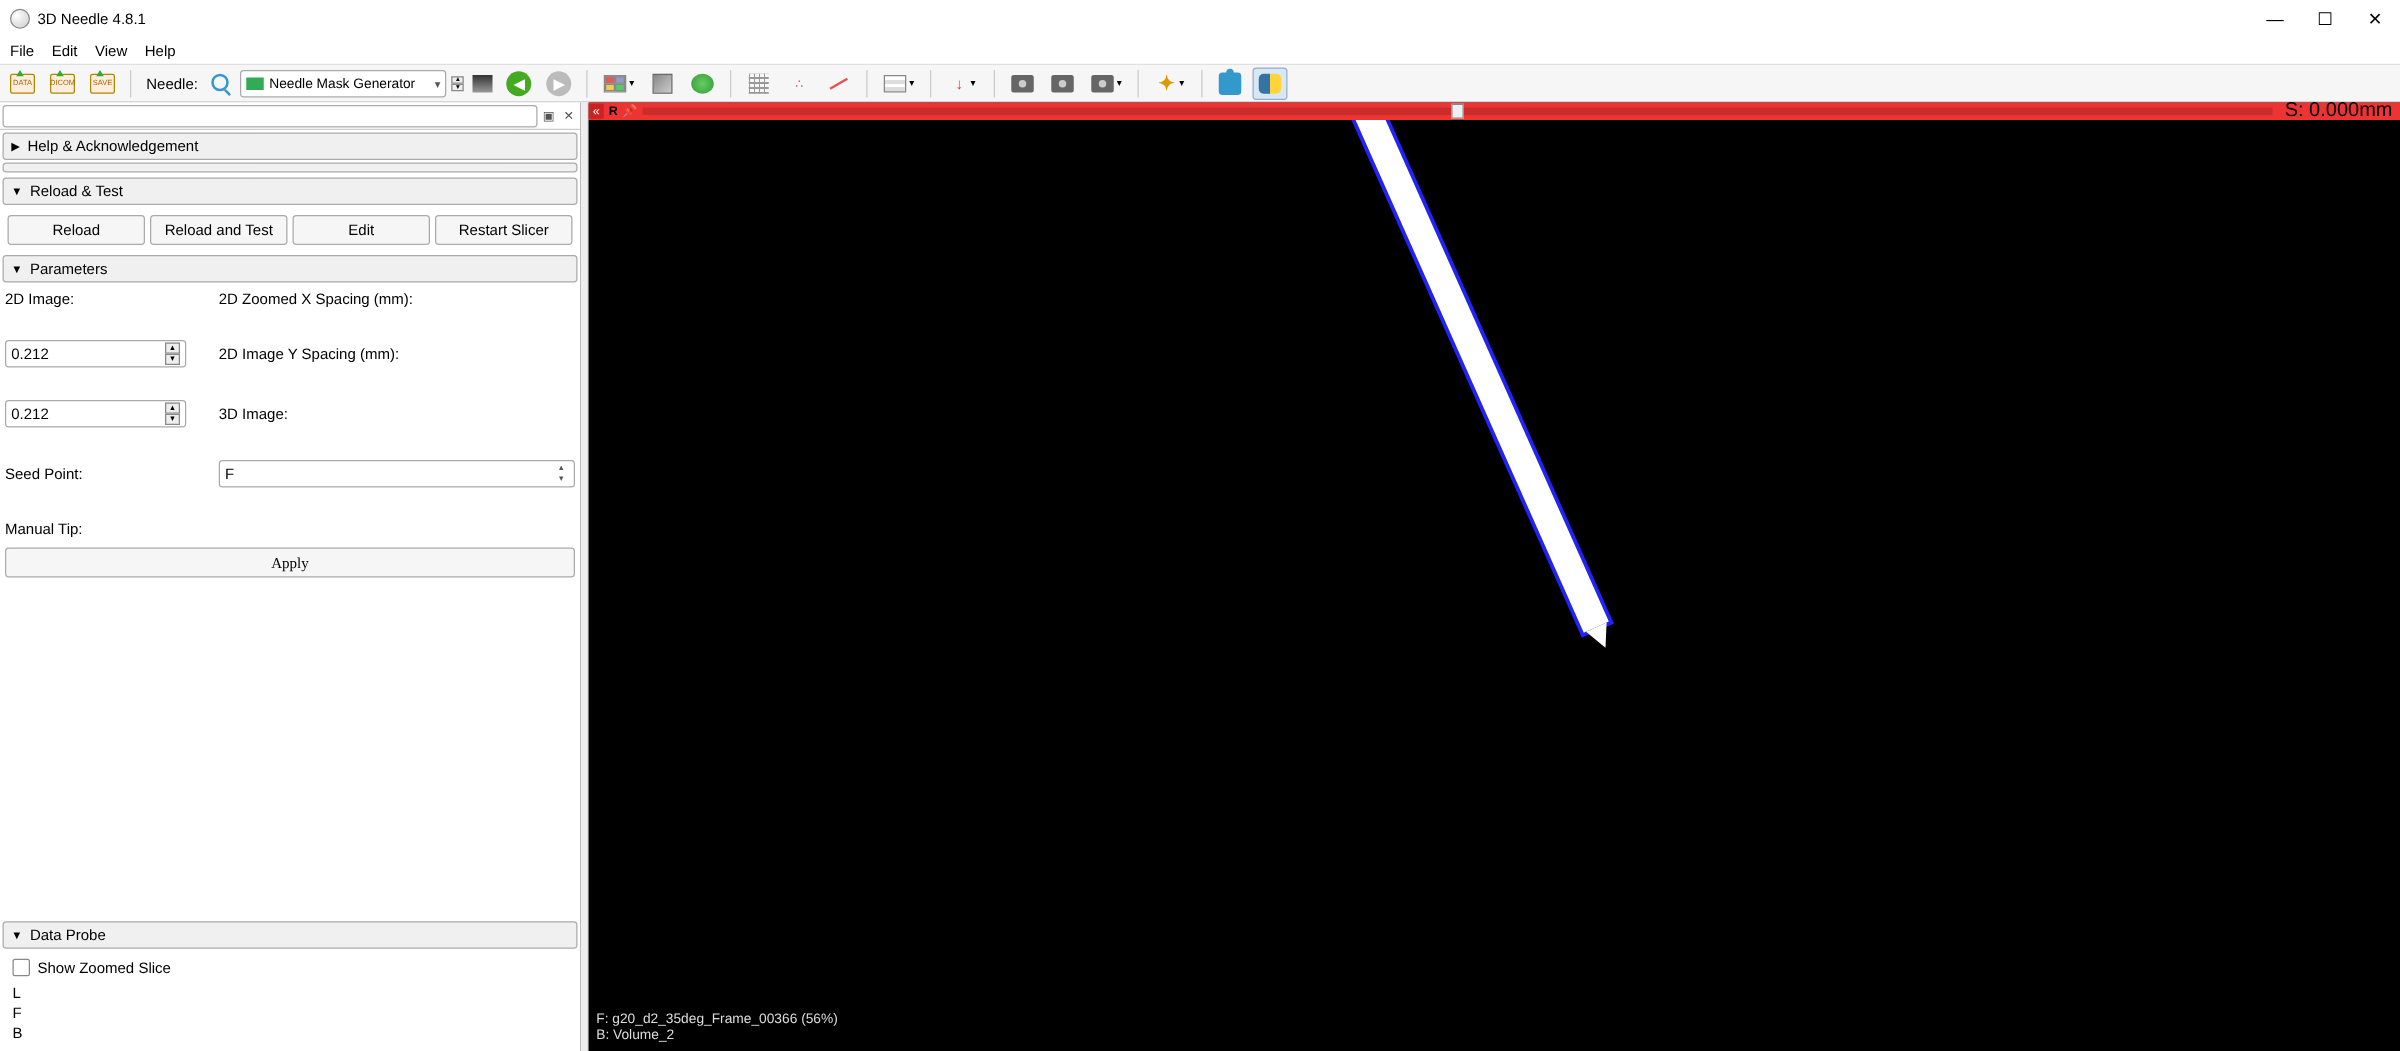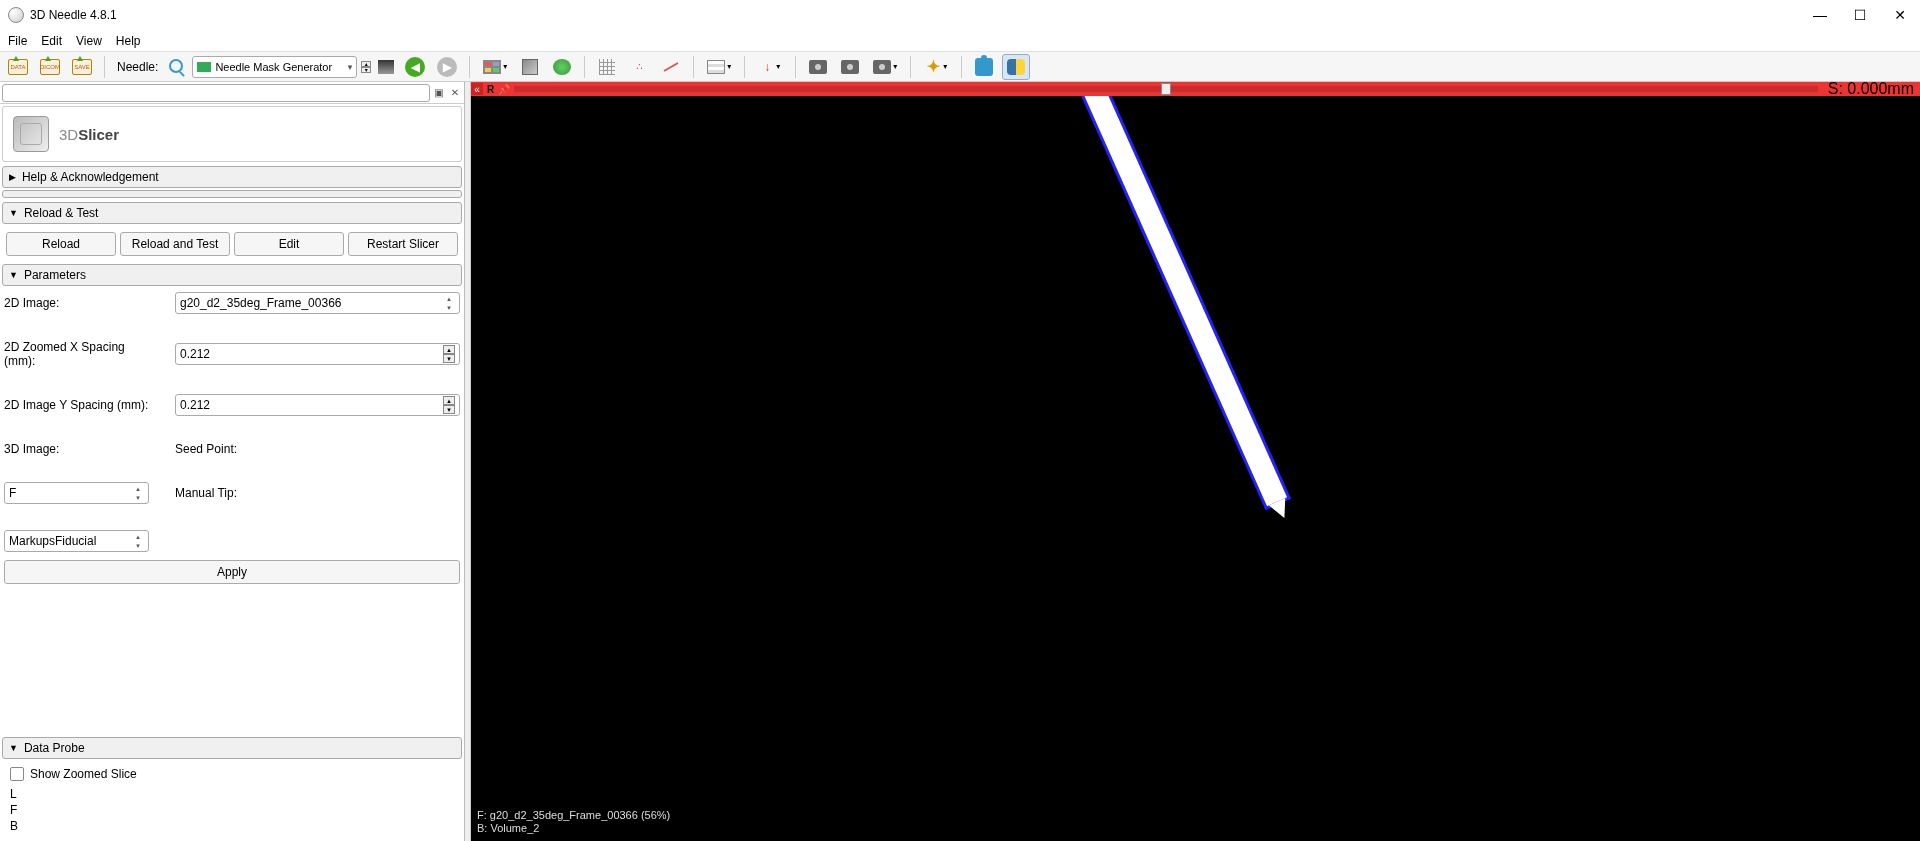--- a/index.html
+++ b/index.html
@@ -56,21 +56,21 @@
 
 .param-grid { padding: 4px 4px; display: grid; grid-template-columns: 145px 1fr; row-gap: 3px; column-gap: 4px; align-items: center; gap: 26px; }
 .param-label { font-size: 12px; }
 .param-field { height: 22px; border: 1px solid #aaa; border-radius: 3px; display: flex; align-items: center; padding: 0 4px; font-size: 12px; background: #fff; position: relative; }
 .param-field .field-text { flex: 1; }
 .spin-arrows { width: 12px; display: flex; flex-direction: column; }
 .spin-arrows .sa { height: 9px; border: 1px solid #888; background: #eee; font-size: 7px; line-height: 7px; text-align: center; cursor: pointer; }
 .combo-arrows { width: 12px; display: flex; flex-direction: column; }
 .combo-arrows .ca { height: 9px; font-size: 7px; line-height: 9px; text-align: center; color: #555; cursor: pointer; }
 
-.apply-btn { margin: 4px; height: 24px; width: calc(100% - 8px); border: 1px solid #aaa; border-radius: 3px; background: #f6f6f6; font-size: 12px; cursor: pointer; }
+.apply-btn { margin: 4px; height: 24px; width: calc(100% - 8px); border: 1px solid #aaa; border-radius: 3px; background: #f6f6f6; font-size: 12px; cursor: pointer; font-family: Liberation Serif, serif; }
 
 .spacer { flex: 1; }
 
 .dataprobe-body { padding: 6px 10px; font-size: 12px; }
 .checkbox-row { display: flex; align-items: center; gap: 6px; margin-bottom: 6px; }
 .checkbox { width: 14px; height: 14px; border: 1px solid #888; border-radius: 2px; background: #fff; }
 .probe-line { margin: 2px 0; }
 
 
 .slice-header { height: 14px; background: #e33; display: flex; align-items: center; font-size: 10px; color: #fff; position: relative; }
@@ -239,26 +239,20 @@
 <div class="main">
 
   <div class="left-panel">
 
     <div class="search-row">
       <input class="search-input" style="">
       <span class="mini-icon">▣</span>
       <span class="mini-icon">✕</span>
     </div>
 
-    <div class="logo-row">
-      <div class="logo-cube"></div>
-      <div class="logo-text">
-        <span class="thin">3D</span><span class="bold">Slicer</span>
-      </div>
-    </div>
 
     <div class="section-header">
       <span class="tri">▶</span>
       <span>Help &amp; Acknowledgement</span>
     </div>
     <div class="thin-strip"></div>
 
     <div class="section-header">
       <span class="tri">▼</span>
       <span>Reload &amp; Test</span>
@@ -270,27 +264,20 @@
       <button class="push-btn">Restart Slicer</button>
     </div>
 
     <div class="section-header">
       <span class="tri">▼</span>
       <span>Parameters</span>
     </div>
 
     <div class="param-grid">
       <div class="param-label">2D Image:</div>
-      <div class="param-field">
-        <span class="field-text">g20_d2_35deg_Frame_00366</span>
-        <div class="combo-arrows">
-            <div class="ca">▴</div>
-            <div class="ca">▾</div>
-          </div>
-      </div>
 
       <div class="param-label">2D Zoomed X Spacing (mm):</div>
       <div class="param-field">
         <span class="field-text">0.212</span>
         <div class="spin-arrows">
             <div class="sa">▴</div>
             <div class="sa">▾</div>
           </div>
       </div>
 
@@ -308,27 +295,20 @@
       <div class="param-label">Seed Point:</div>
       <div class="param-field">
         <span class="field-text">F</span>
         <div class="combo-arrows">
             <div class="ca">▴</div>
             <div class="ca">▾</div>
           </div>
       </div>
 
       <div class="param-label">Manual Tip:</div>
-      <div class="param-field">
-        <span class="field-text">MarkupsFiducial</span>
-        <div class="combo-arrows">
-            <div class="ca">▴</div>
-            <div class="ca">▾</div>
-          </div>
-      </div>
     </div>
 
     <button class="apply-btn">Apply</button>
 
     <div class="spacer"></div>
 
     <div class="section-header">
       <span class="tri">▼</span>
       <span>Data Probe</span>
     </div>

